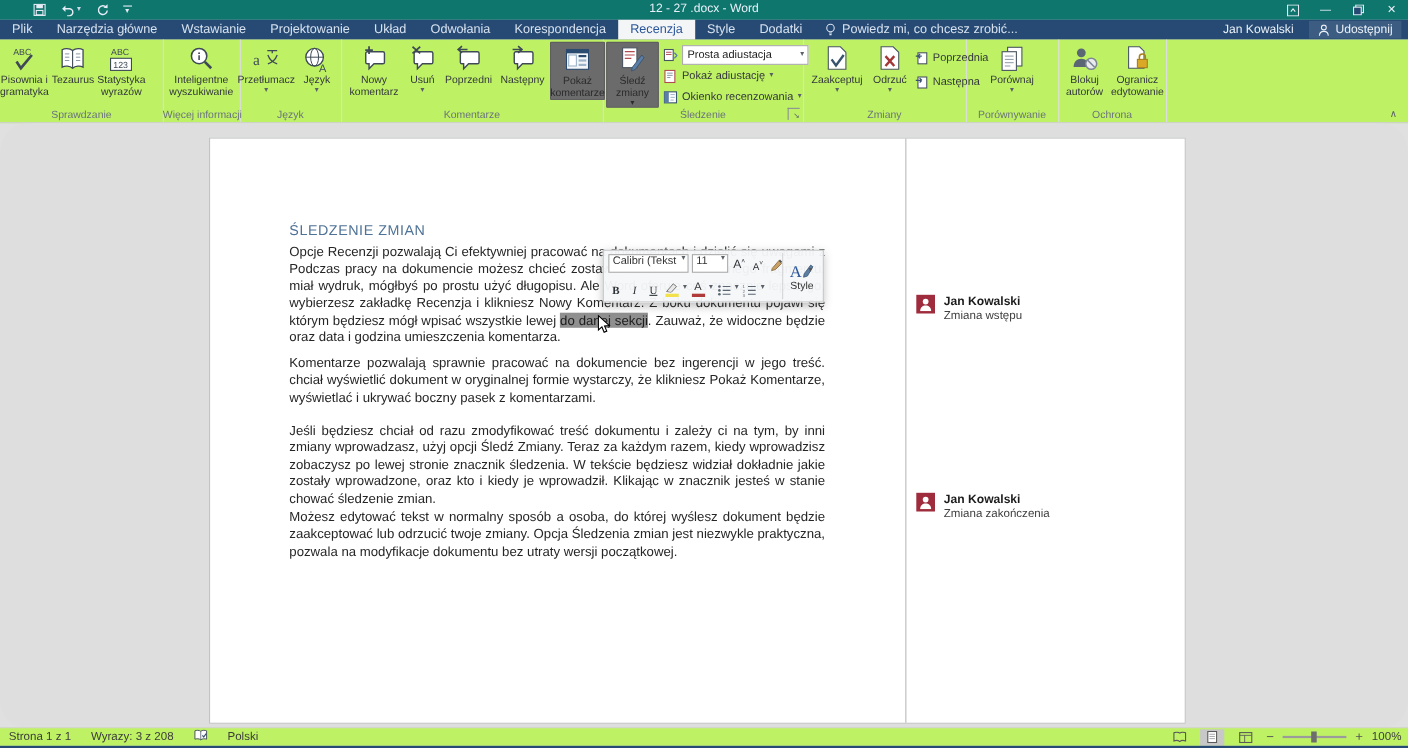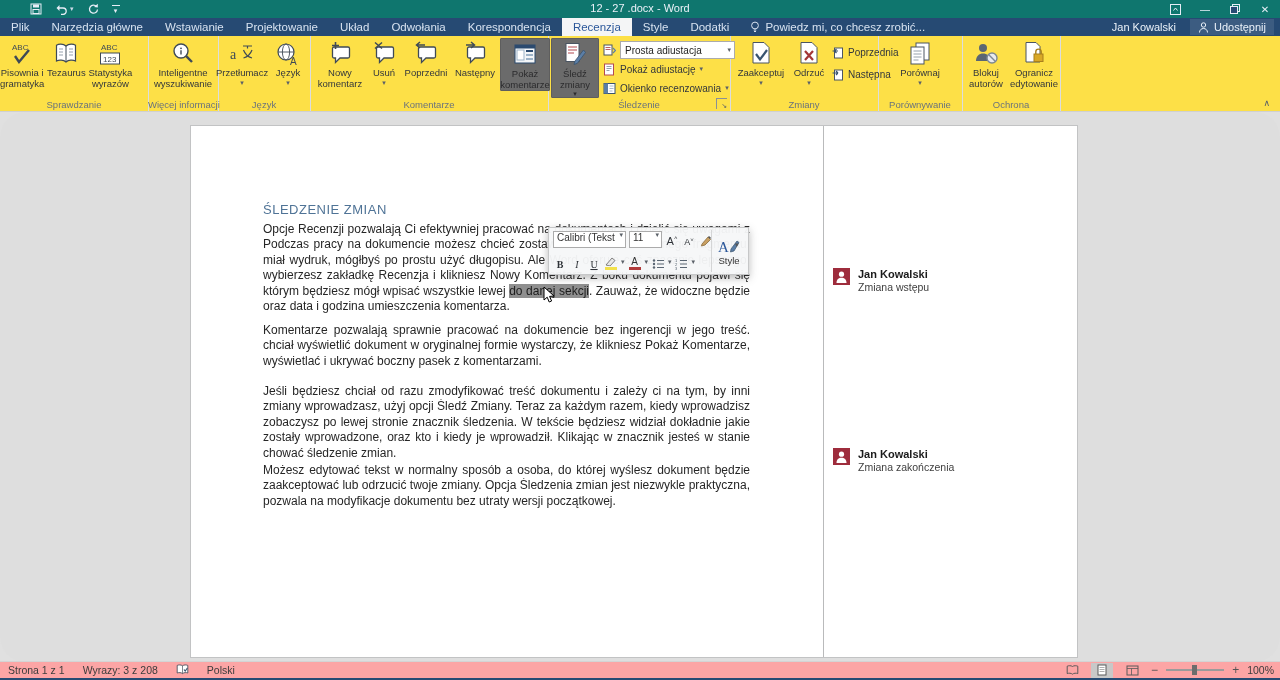--- a/index.html
+++ b/index.html
@@ -13,21 +13,21 @@
   .winctl{position:absolute;right:0;top:0;display:flex;height:18px;}
   .winctl .wbtn{width:30px;height:18px;display:flex;align-items:center;justify-content:center;color:#e9f0f8;font-size:10px;}
   
   .tabbar{position:absolute;top:18px;left:0;right:0;height:18px;background:#264a73;display:flex;align-items:stretch;font-size:11.5px;}
   .tab{display:flex;align-items:center;padding:0 11px;color:#d7e2f0;white-space:nowrap;}
   .tab.active{background:#f4f5f6;color:#2b579a;}
   .tellme{display:flex;align-items:center;gap:5px;padding:0 10px;color:#d7e2f0;white-space:nowrap;}
   .tab-right{position:absolute;right:6px;top:0;height:18px;display:flex;align-items:center;gap:14px;color:#eaf1f9;font-size:11px;}
   .share{display:flex;align-items:center;gap:5px;background:rgba(255,255,255,.10);padding:2px 8px;}
   
-  .ribbon{position:absolute;top:36px;left:0;right:0;height:75px;background:#fde047;border-bottom:1px solid #cfd0d1;}
+  .ribbon{position:absolute;top:36px;left:0;right:0;height:75px;background:#bef264;border-bottom:1px solid #cfd0d1;}
   .grp{position:absolute;top:0;height:75px;border-right:1px solid #dcdddf;}
   .grp-label{position:absolute;bottom:1px;left:0;right:0;text-align:center;font-size:9.5px;color:#6a737c;white-space:nowrap;}
   .grp-body{display:flex;align-items:flex-start;padding-top:2px;height:60px;}
   .bigbtn{display:flex;flex-direction:column;align-items:center;padding-top:2px;min-width:44px;}
   .bigbtn .ic{height:27px;display:flex;align-items:center;justify-content:center;}
   .bigbtn .lb{font-size:9.5px;line-height:10.5px;text-align:center;color:#33373c;white-space:pre-line;margin-top:1px;}
   .caret{font-size:7px;color:#5a6068;line-height:6px;}
   .bigbtn .caret{margin-top:1px;}
   .darkbtn{background:#6b6b6b;border:1px solid #5e5e5e;border-radius:1px;}
   .darkbtn .lb{color:rgba(25,25,28,.8);}
@@ -64,21 +64,21 @@
   .mtb-btn{display:flex;align-items:flex-end;justify-content:center;min-width:14px;height:16px;color:#2f3338;}
   .mtb-b{font-weight:bold;font-family:"Liberation Serif",serif;}
   .mtb-i{font-style:italic;font-family:"Liberation Serif",serif;}
   .mtb-u{text-decoration:underline;font-family:"Liberation Serif",serif;}
   .colorbar{display:block;width:12px;height:3px;margin-top:1px;}
   .stack{display:flex;flex-direction:column;align-items:center;line-height:10px;}
   .mtb-style{display:flex;flex-direction:column;align-items:center;justify-content:center;border-left:1px solid #d4d5d6;
              height:42px;width:34px;margin-left:2px;}
   .mtb-style .stl{font-size:9.5px;color:#333;}
   
-  .statusbar{position:absolute;left:0;right:0;bottom:2px;height:16px;background:#fca5a5;border-top:1px solid #d4d4d4;
+  .statusbar{position:absolute;left:0;right:0;bottom:2px;height:16px;background:#bef264;border-top:1px solid #d4d4d4;
              font-size:10.5px;color:#3c3c3c;}
   .sb-left{position:absolute;left:8px;top:0;height:16px;display:flex;align-items:center;gap:18px;}
   .sb-right{position:absolute;right:6px;top:0;height:16px;display:flex;align-items:center;gap:8px;}
   .viewbtn{display:flex;align-items:center;justify-content:center;width:22px;height:15px;}
   .viewbtn.sel{background:#c8c8c8;}
   .zoomtrack{position:relative;width:58px;height:2px;background:#9b9b9b;}
   .zoomtick{position:absolute;left:50%;top:-3px;width:1px;height:8px;background:#9b9b9b;}
   .zoomhandle{position:absolute;left:26px;top:-4px;width:5px;height:10px;background:#6d6d6d;}
   .win-bottom{position:absolute;left:0;right:0;bottom:0;height:2px;background:#264a73;}
   .cursor{position:absolute;left:543px;top:286px;z-index:9;}

